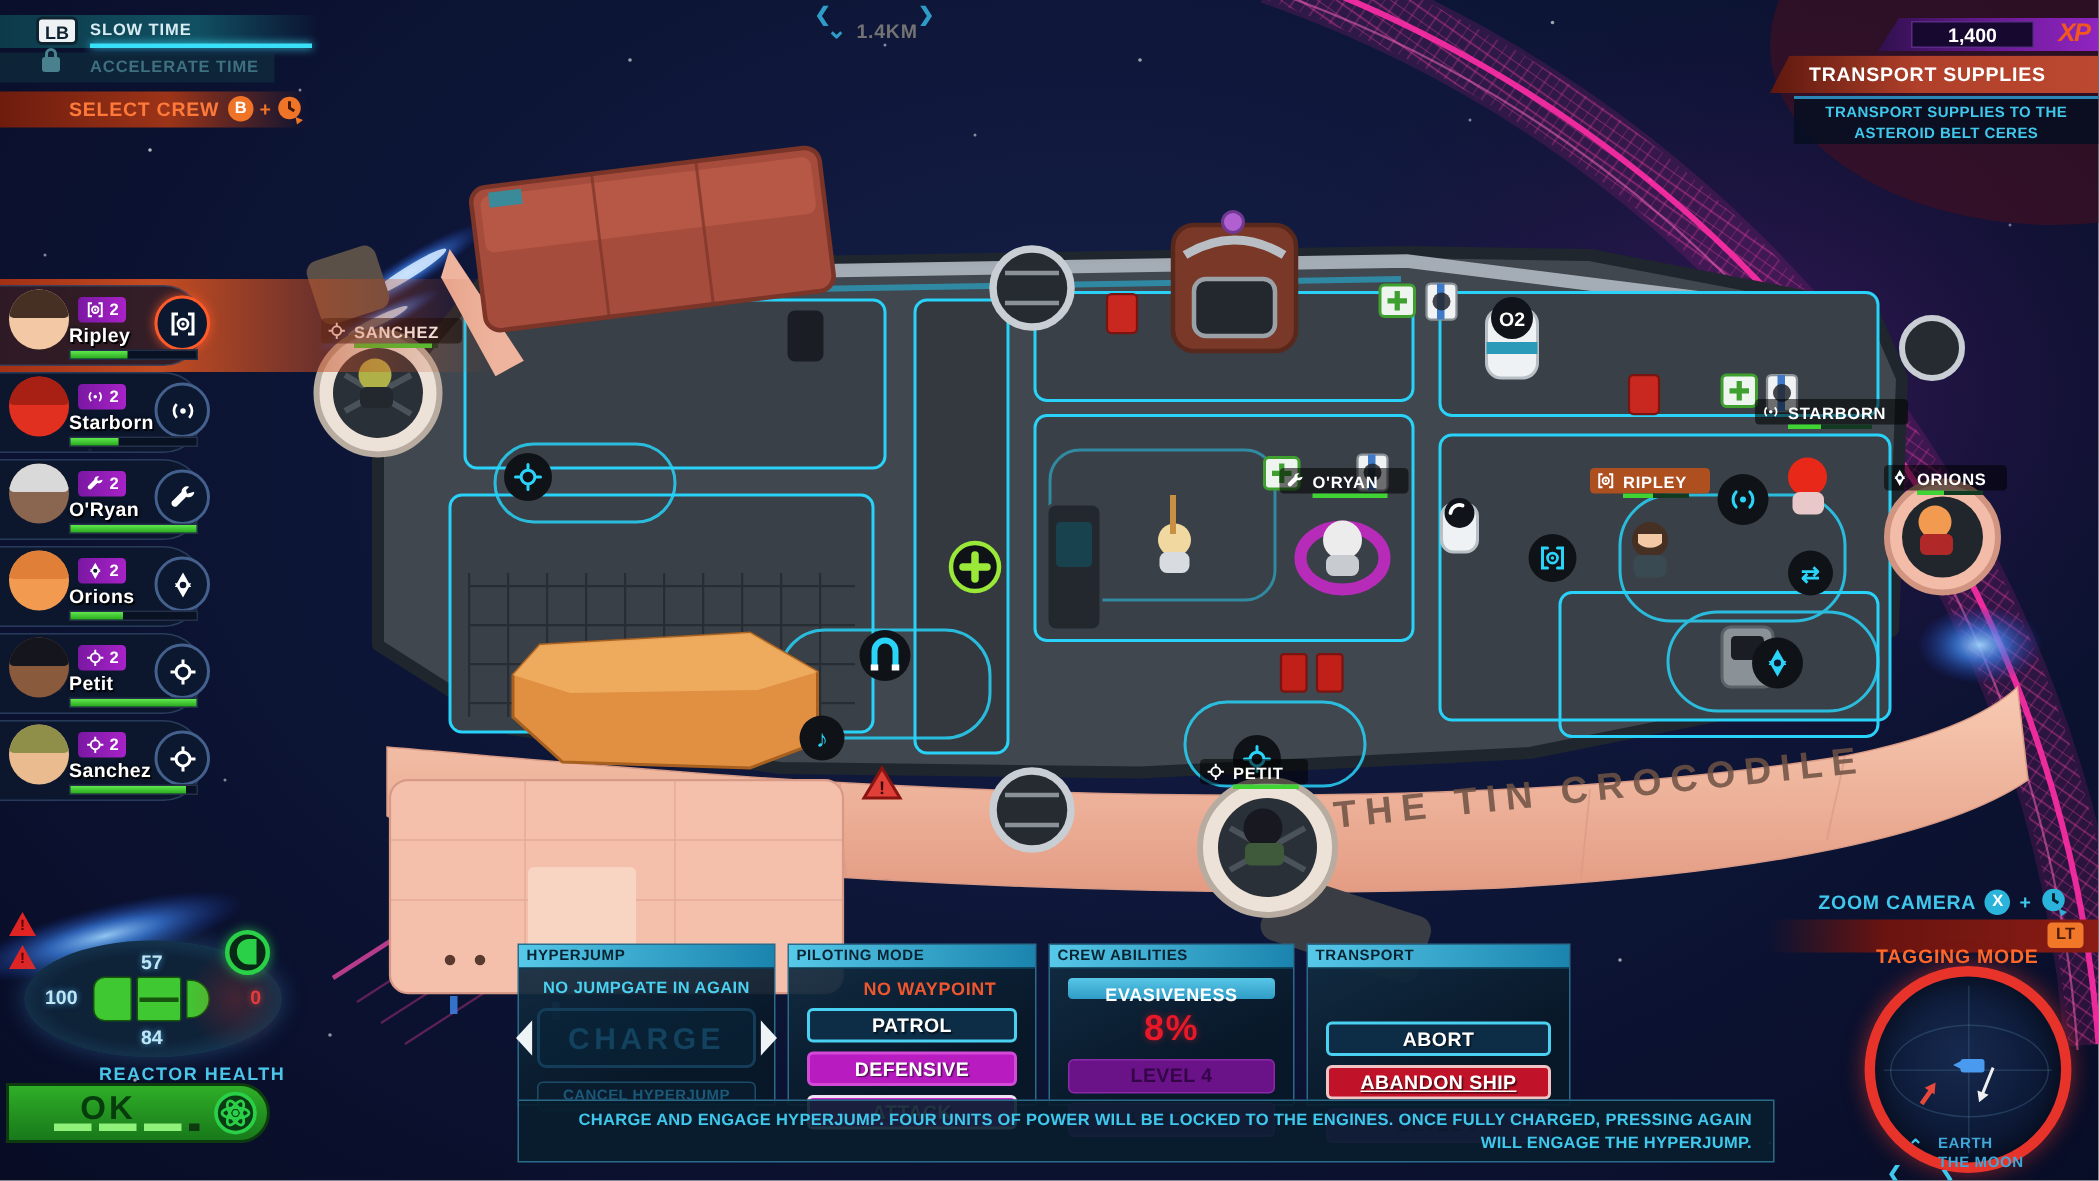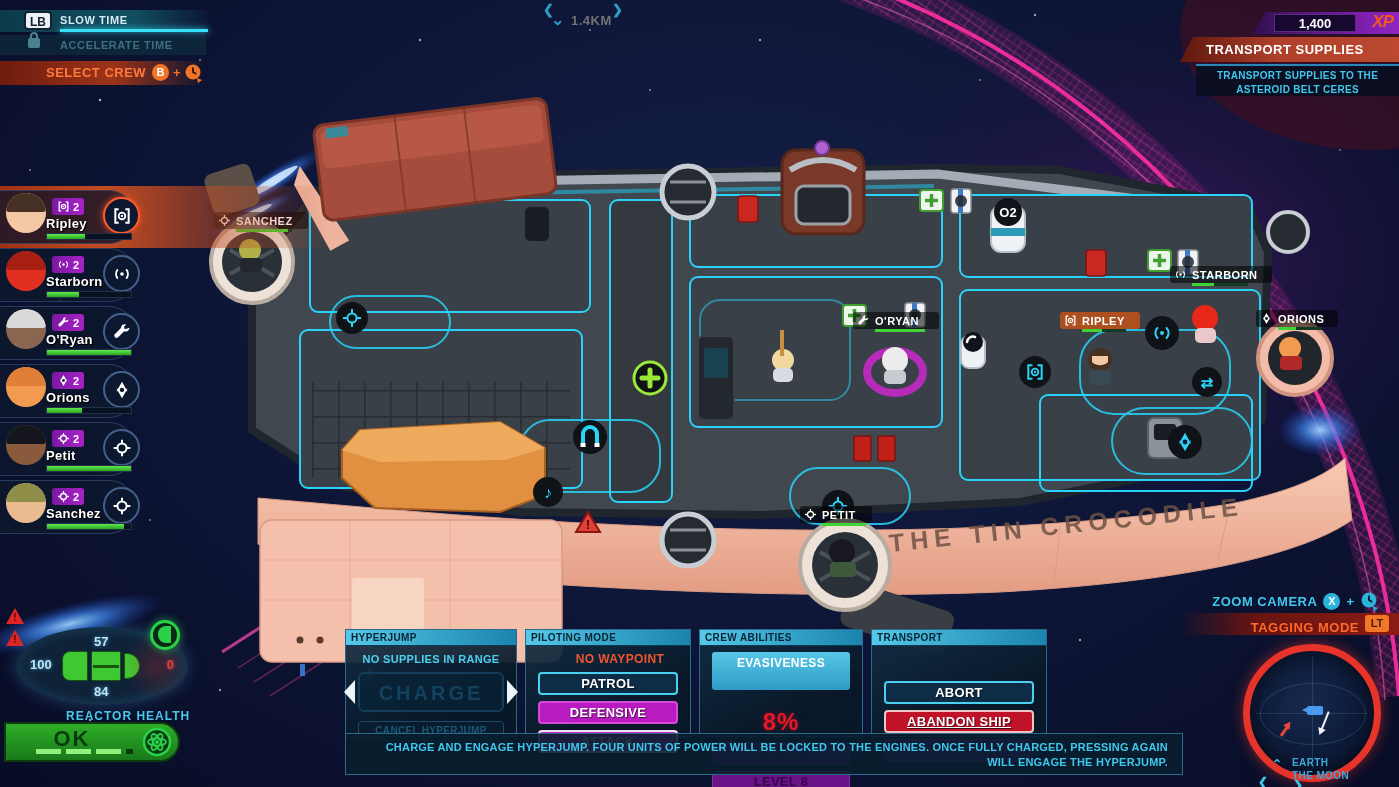--- a/index.html
+++ b/index.html
@@ -12,21 +12,21 @@
   .abs{position:absolute;}
   svg text{font-family:"Liberation Sans", sans-serif;}
 
   
   .tl-row1{position:absolute;top:10px;left:0;width:212px;height:22px;
     background:linear-gradient(90deg,#0d3a4a 0%,#115062 62%,rgba(17,80,98,0) 100%);}
   .lb-badge{position:absolute;left:24px;top:1px;width:28px;height:19px;background:#eef2f4;border:2px solid #0e2430;
     border-radius:4px;color:#0e2430;font-weight:bold;font-size:12px;text-align:center;line-height:19px;box-sizing:border-box;}
   .slowtime-label{position:absolute;left:60px;top:4px;color:#d6ecf2;font-size:11px;font-weight:bold;letter-spacing:.6px;}
   .slowtime-underline{position:absolute;left:60px;top:19px;width:148px;height:3px;background:#3ae0f8;box-shadow:0 0 6px #3ae0f8;}
-  .tl-row2{position:absolute;top:35px;left:0;width:206px;height:20px;background:rgba(16,52,66,.55);}
+  .tl-row2{position:absolute;top:35px;left:0;width:183px;height:20px;background:rgba(16,52,66,.55);}
   .lock-icon{position:absolute;left:28px;top:3px;width:12px;height:10px;background:#49818f;border-radius:2px;}
   .lock-icon::before{content:"";position:absolute;left:2px;top:-6px;width:8px;height:7px;border:2px solid #49818f;
     border-bottom:none;border-radius:5px 5px 0 0;box-sizing:border-box;}
   .acceltime-label{position:absolute;left:60px;top:4px;color:#3e7080;font-size:11px;font-weight:bold;letter-spacing:.6px;}
   .tl-row3{position:absolute;top:61px;left:0;width:205px;height:24px;
     background:linear-gradient(90deg,#6e1c0e 0%,#9c3418 55%,rgba(156,52,24,0) 100%);}
   .selectcrew-label{position:absolute;left:46px;top:4px;color:#ff7a3a;font-size:13px;font-weight:bold;letter-spacing:.5px;}
   .b-badge{position:absolute;left:152px;top:3px;width:17px;height:17px;border-radius:50%;background:#f07428;
     color:#fff;font-size:11px;font-weight:bold;text-align:center;line-height:17px;}
   .crew-plus{position:absolute;left:173px;top:4px;color:#f07428;font-size:13px;font-weight:bold;}
@@ -97,21 +97,21 @@
   .atom-ic{position:absolute;right:6px;top:3px;}
 
   
   .zoomcam-row{position:absolute;left:1150px;top:591px;width:230px;height:20px;display:flex;align-items:center;justify-content:flex-end;gap:6px;}
   .zoomcam-label{color:#3fc8ec;font-size:13px;font-weight:bold;letter-spacing:.5px;}
   .x-badge{width:17px;height:17px;border-radius:50%;background:#2ab4dc;color:#fff;font-size:11px;font-weight:bold;
     text-align:center;line-height:17px;}
   .cam-plus{color:#3fc8ec;font-size:13px;font-weight:bold;}
   .tagging-band{position:absolute;left:1180px;top:613px;width:219px;height:22px;
     background:linear-gradient(90deg,rgba(94,16,10,0) 0%,#6a1410 35%,#8a1c14 100%);}
-  .tagging-label{position:absolute;right:40px;top:7px;color:#ff6a2a;font-size:13px;font-weight:bold;letter-spacing:.5px;}
+  .tagging-label{position:absolute;right:40px;top:17px;color:#ff6a2a;font-size:13px;font-weight:bold;letter-spacing:.5px;}
   .lt-badge{position:absolute;right:10px;top:2px;width:24px;height:17px;background:#f07828;border-radius:3px;
     color:#4c1c06;font-size:11px;font-weight:900;text-align:center;line-height:17px;}
 
   
   .minimap{position:absolute;left:1243px;top:644px;width:138px;height:138px;border-radius:50%;
     border:7px solid #e8332a;box-sizing:border-box;
     background:radial-gradient(circle at 46% 42%, #16294e 0%, #0a1530 78%);
     box-shadow:0 0 14px rgba(232,51,42,.55), inset 0 0 22px rgba(0,0,0,.6);}
   .mm-grid{position:absolute;inset:6px;border-radius:50%;
     background:
@@ -146,21 +146,21 @@
   .cancel-btn{margin:9px 12px 0;height:20px;background:rgba(10,32,50,.5);border:1px solid #1c4c68;border-radius:4px;
     color:#1c5878;font-size:10px;font-weight:bold;text-align:center;line-height:18px;letter-spacing:.3px;box-sizing:border-box;}
   .pm-status{margin-top:6px;text-align:center;color:#f0562e;font-size:12px;font-weight:bold;letter-spacing:.4px;margin-left:24px;}
   .btn{margin:6px 12px 0;height:23px;border-radius:4px;font-size:13px;font-weight:bold;text-align:center;line-height:20px;
     color:#fff;box-sizing:border-box;text-shadow:1px 1px 1px rgba(0,0,0,.6);letter-spacing:.3px;}
   .btn-outline{background:#0d2c46;border:2px solid #4ad0f0;}
   .btn-mag1{background:#b81cc0;border:2px solid #d44ad8;}
   .btn-mag2{background:#cc2ad0;border:2px solid #efe3f2;}
   .btn-red{background:#c01228;border:2px solid #efc4c4;text-decoration:underline;}
   .btn-locked{background:#6a1288;border:1px solid #8a2aa8;color:#340648;text-shadow:none;font-weight:900;}
-  .evas-btn{margin:6px 12px 18px;height:38px;border-radius:3px;background:linear-gradient(180deg,#58c6e6,#2e9cc6);
+  .evas-btn{margin:6px 12px 6px;height:14px;border-radius:3px;background:linear-gradient(180deg,#58c6e6,#2e9cc6);
     color:#fff;font-size:12px;font-weight:bold;text-align:center;line-height:22px;letter-spacing:.4px;}
   .evas-val{margin-top:2px;text-align:center;color:#e81828;font-size:24px;font-weight:900;letter-spacing:1px;
     text-shadow:0 0 5px rgba(232,24,40,.5);}
   .em-spacer{height:29px;}
   .cmd-footer{position:absolute;left:0;top:104px;width:838px;height:42px;background:rgba(8,30,46,.9);
     border:1px solid #2a6a8a;box-sizing:border-box;color:#3fc8ec;font-size:11px;font-weight:bold;text-align:right;
     padding:6px 14px 0;letter-spacing:.2px;line-height:1.35;}
 </style>
 </head>
 <body>
@@ -754,21 +754,21 @@
 <div class="mm-loc">
   <div>EARTH</div>
   <div>THE MOON</div>
 </div>
 <span class="mm-nav-l">❮</span>
 <span class="mm-nav-r">❯</span>
 
 <div class="cmd">
   <div class="panel p1">
     <div class="p-head">HYPERJUMP</div>
-    <div class="hj-status">NO SUPPLIES IN RANGE</div>
+    <div class="hj-status">NO JUMPGATE IN AGAIN</div>
     <div class="charge-wrap">
       <div class="arrow-l"></div>
       <div class="charge-btn">CHARGE</div>
       <div class="arrow-r"></div>
     </div>
     <div class="cancel-btn">CANCEL HYPERJUMP</div>
   </div>
   <div class="panel p2">
     <div class="p-head">PILOTING MODE</div>
     <div class="pm-status">NO WAYPOINT</div>

